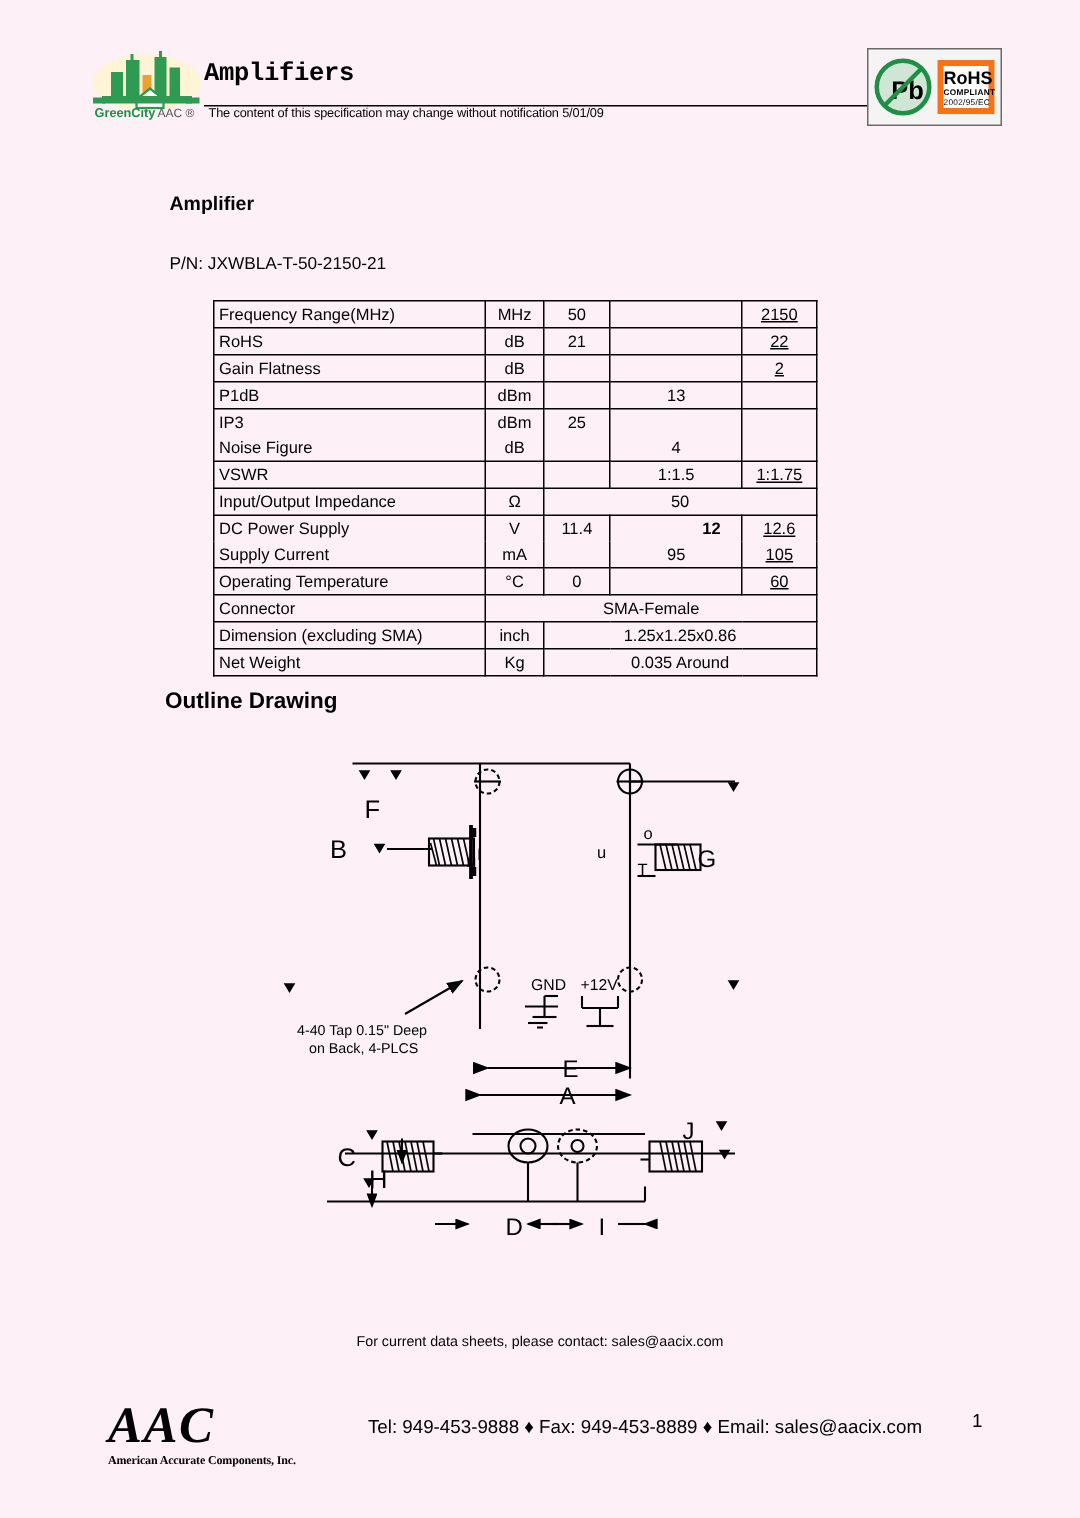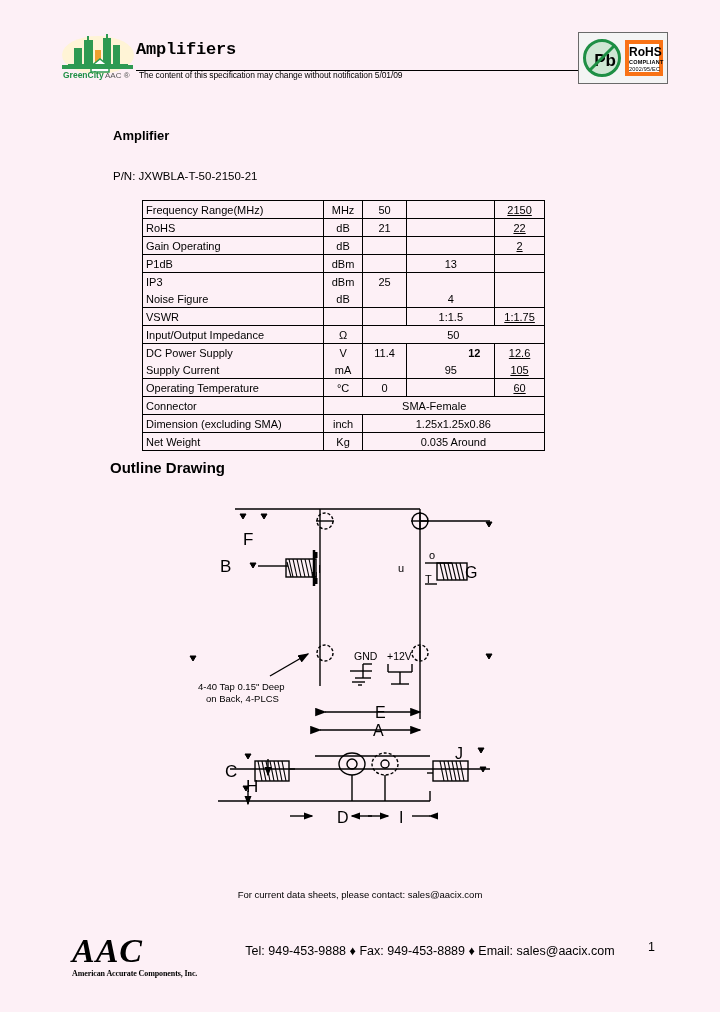--- a/index.html
+++ b/index.html
@@ -247,21 +247,21 @@
       <td class="max">2150</td>
     </tr>
     <tr>
       <td class="param">RoHS</td>
       <td class="unit">dB</td>
       <td class="min">21</td>
       <td class="typ"></td>
       <td class="max">22</td>
     </tr>
     <tr>
-      <td class="param">Gain Operating</td>
+      <td class="param">Gain Flatness</td>
       <td class="unit">dB</td>
       <td class="min"></td>
       <td class="typ"></td>
       <td class="max">2</td>
     </tr>
     <tr>
       <td class="param">P1dB</td>
       <td class="unit">dBm</td>
       <td class="min"></td>
       <td class="typ">13</td>

